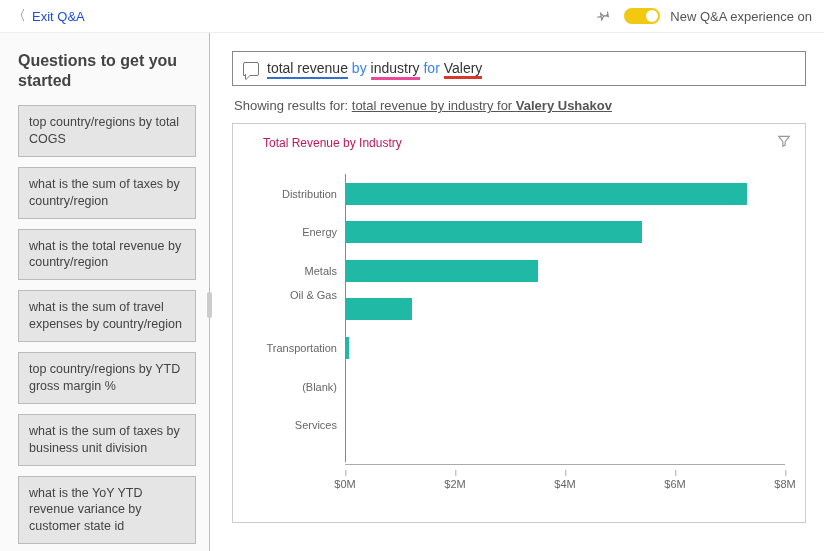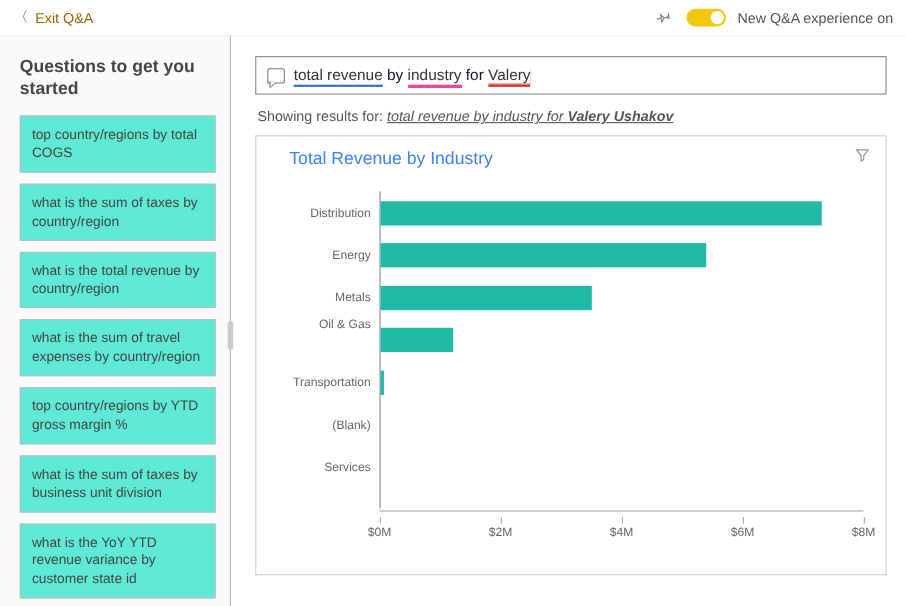--- a/index.html
+++ b/index.html
@@ -1,50 +1,50 @@
 <!DOCTYPE html>
 <html><head>
 <meta charset="utf-8">
 <style>
   * { box-sizing: border-box; margin: 0; padding: 0; font-family: "Segoe UI", Arial, sans-serif; }
   body { width: 824px; height: 551px; background: #fff; color: #333; overflow: hidden; }
 
   
   .topbar { height: 33px; display: flex; align-items: center; padding: 0 12px; border-bottom: 1px solid #eee; }
   .back-chev { font-size: 14px; color: #666; margin-right: 6px; }
-  .exit { font-size: 13px; color: #a16207; }
+  .exit { font-size: 13px; color: #1d4ed8; }
   .top-spacer { flex: 1; }
   .pin { color: #777; font-size: 14px; margin-right: 14px; }
   .toggle { width: 36px; height: 16px; border-radius: 10px; background: #f2c811; position: relative; margin-right: 10px; }
   .toggle .knob { width: 12px; height: 12px; border-radius: 50%; background: #fff; position: absolute; top: 2px; right: 2px; }
   .toggle-label { font-size: 13px; color: #555; }
 
   .body { display: flex; height: calc(100% - 33px); }
   .sidebar-wrap { width: 210px; position: relative; background: #fafafa; }
   .sidebar { padding: 18px 14px 20px 18px; }
   .side-title { font-size: 16px; font-weight: 600; color: #444; margin-bottom: 14px; line-height: 1.25; }
-  .q-card { border: 1px solid #bbb; background: #5eead4; padding: 8px 10px; font-size: 12.5px; color: #444; line-height: 1.35; margin-bottom: 10px; cursor: pointer; }
+  .q-card { border: 1px solid #bbb; background: #e5e5e5; padding: 8px 10px; font-size: 12.5px; color: #444; line-height: 1.35; margin-bottom: 10px; cursor: pointer; }
   .divider { position: absolute; right: 0; top: 0; bottom: 0; width: 1px; background: #bbb; }
   .div-handle { position: absolute; right: -2px; top: 50%; width: 5px; height: 26px; background: #ccc; border-radius: 2px; }
 
   .main { flex: 1; padding: 18px 18px 18px 22px; overflow: hidden; }
   .qbox { border: 1px solid #888; padding: 8px 10px; display: flex; align-items: center; gap: 6px; font-size: 14px; }
   .qicon { width: 16px; height: 14px; border: 1.2px solid #777; border-radius: 2px 2px 2px 0; position: relative; margin-right: 2px; display:inline-block;}
   .qicon::after { content:""; position:absolute; bottom:-4px; left:2px; width:0; height:0; border-left:0 solid transparent; border-right:5px solid transparent; border-top:5px solid #fff; filter: drop-shadow(0 1px 0 #777) drop-shadow(-1px 0 0 #777);}
   .t-blue-thick { border-bottom: 2px solid #326fcf; padding-bottom: 1px; }
   .t-blue-thin { border-bottom: 3px solid #ec4899; padding-bottom: 1px; }
   .t-red { border-bottom: 1px solid #d8382a; box-shadow: 0 2px 0 #d8382a; padding-bottom: 0px; display:inline-block; line-height:1.1;}
-  .qplain { color: #0f172a; }
+  .qplain { color: #3b82f6; }
 
   .results-line { font-size: 13px; color: #555; margin: 12px 2px 10px; }
-  .results-line .link { text-decoration: underline; font-style: italic; }
+  .results-line .link { text-decoration: underline; }
   .results-line .link b { font-weight: 700; }
 
   .chart-card { border: 1px solid #ccc; height: 400px; padding: 14px 18px 10px 18px; position: relative; }
-  .chart-title { position: absolute; top: 12px; left: 30px; font-size: 16px; color: #3b82f6; }
+  .chart-title { position: absolute; top: 12px; left: 30px; font-size: 12px; color: #be185d; }
   .filter-icon { position: absolute; top: 10px; right: 14px; color: #888; }
 
   .plot { position: absolute; top: 50px; left: 20px; right: 20px; bottom: 20px; }
   .ylabels { position: absolute; left: 0; top: 0; width: 92px; bottom: 40px; }
   .ylabel { position: absolute; right: 8px; font-size: 11px; color: #666; transform: translateY(-50%); white-space: nowrap; }
   .bars { position: absolute; left: 92px; right: 0; top: 0; bottom: 40px; border-left: 1px solid #888; }
   .grid { position: absolute; top:0; bottom:0; left:0; right:0; }
   .bar { position: absolute; height: 22px; background: #20b9a6; }
 
   .xticks { position: absolute; left: 92px; right: 0; bottom: 0; height: 30px; }

